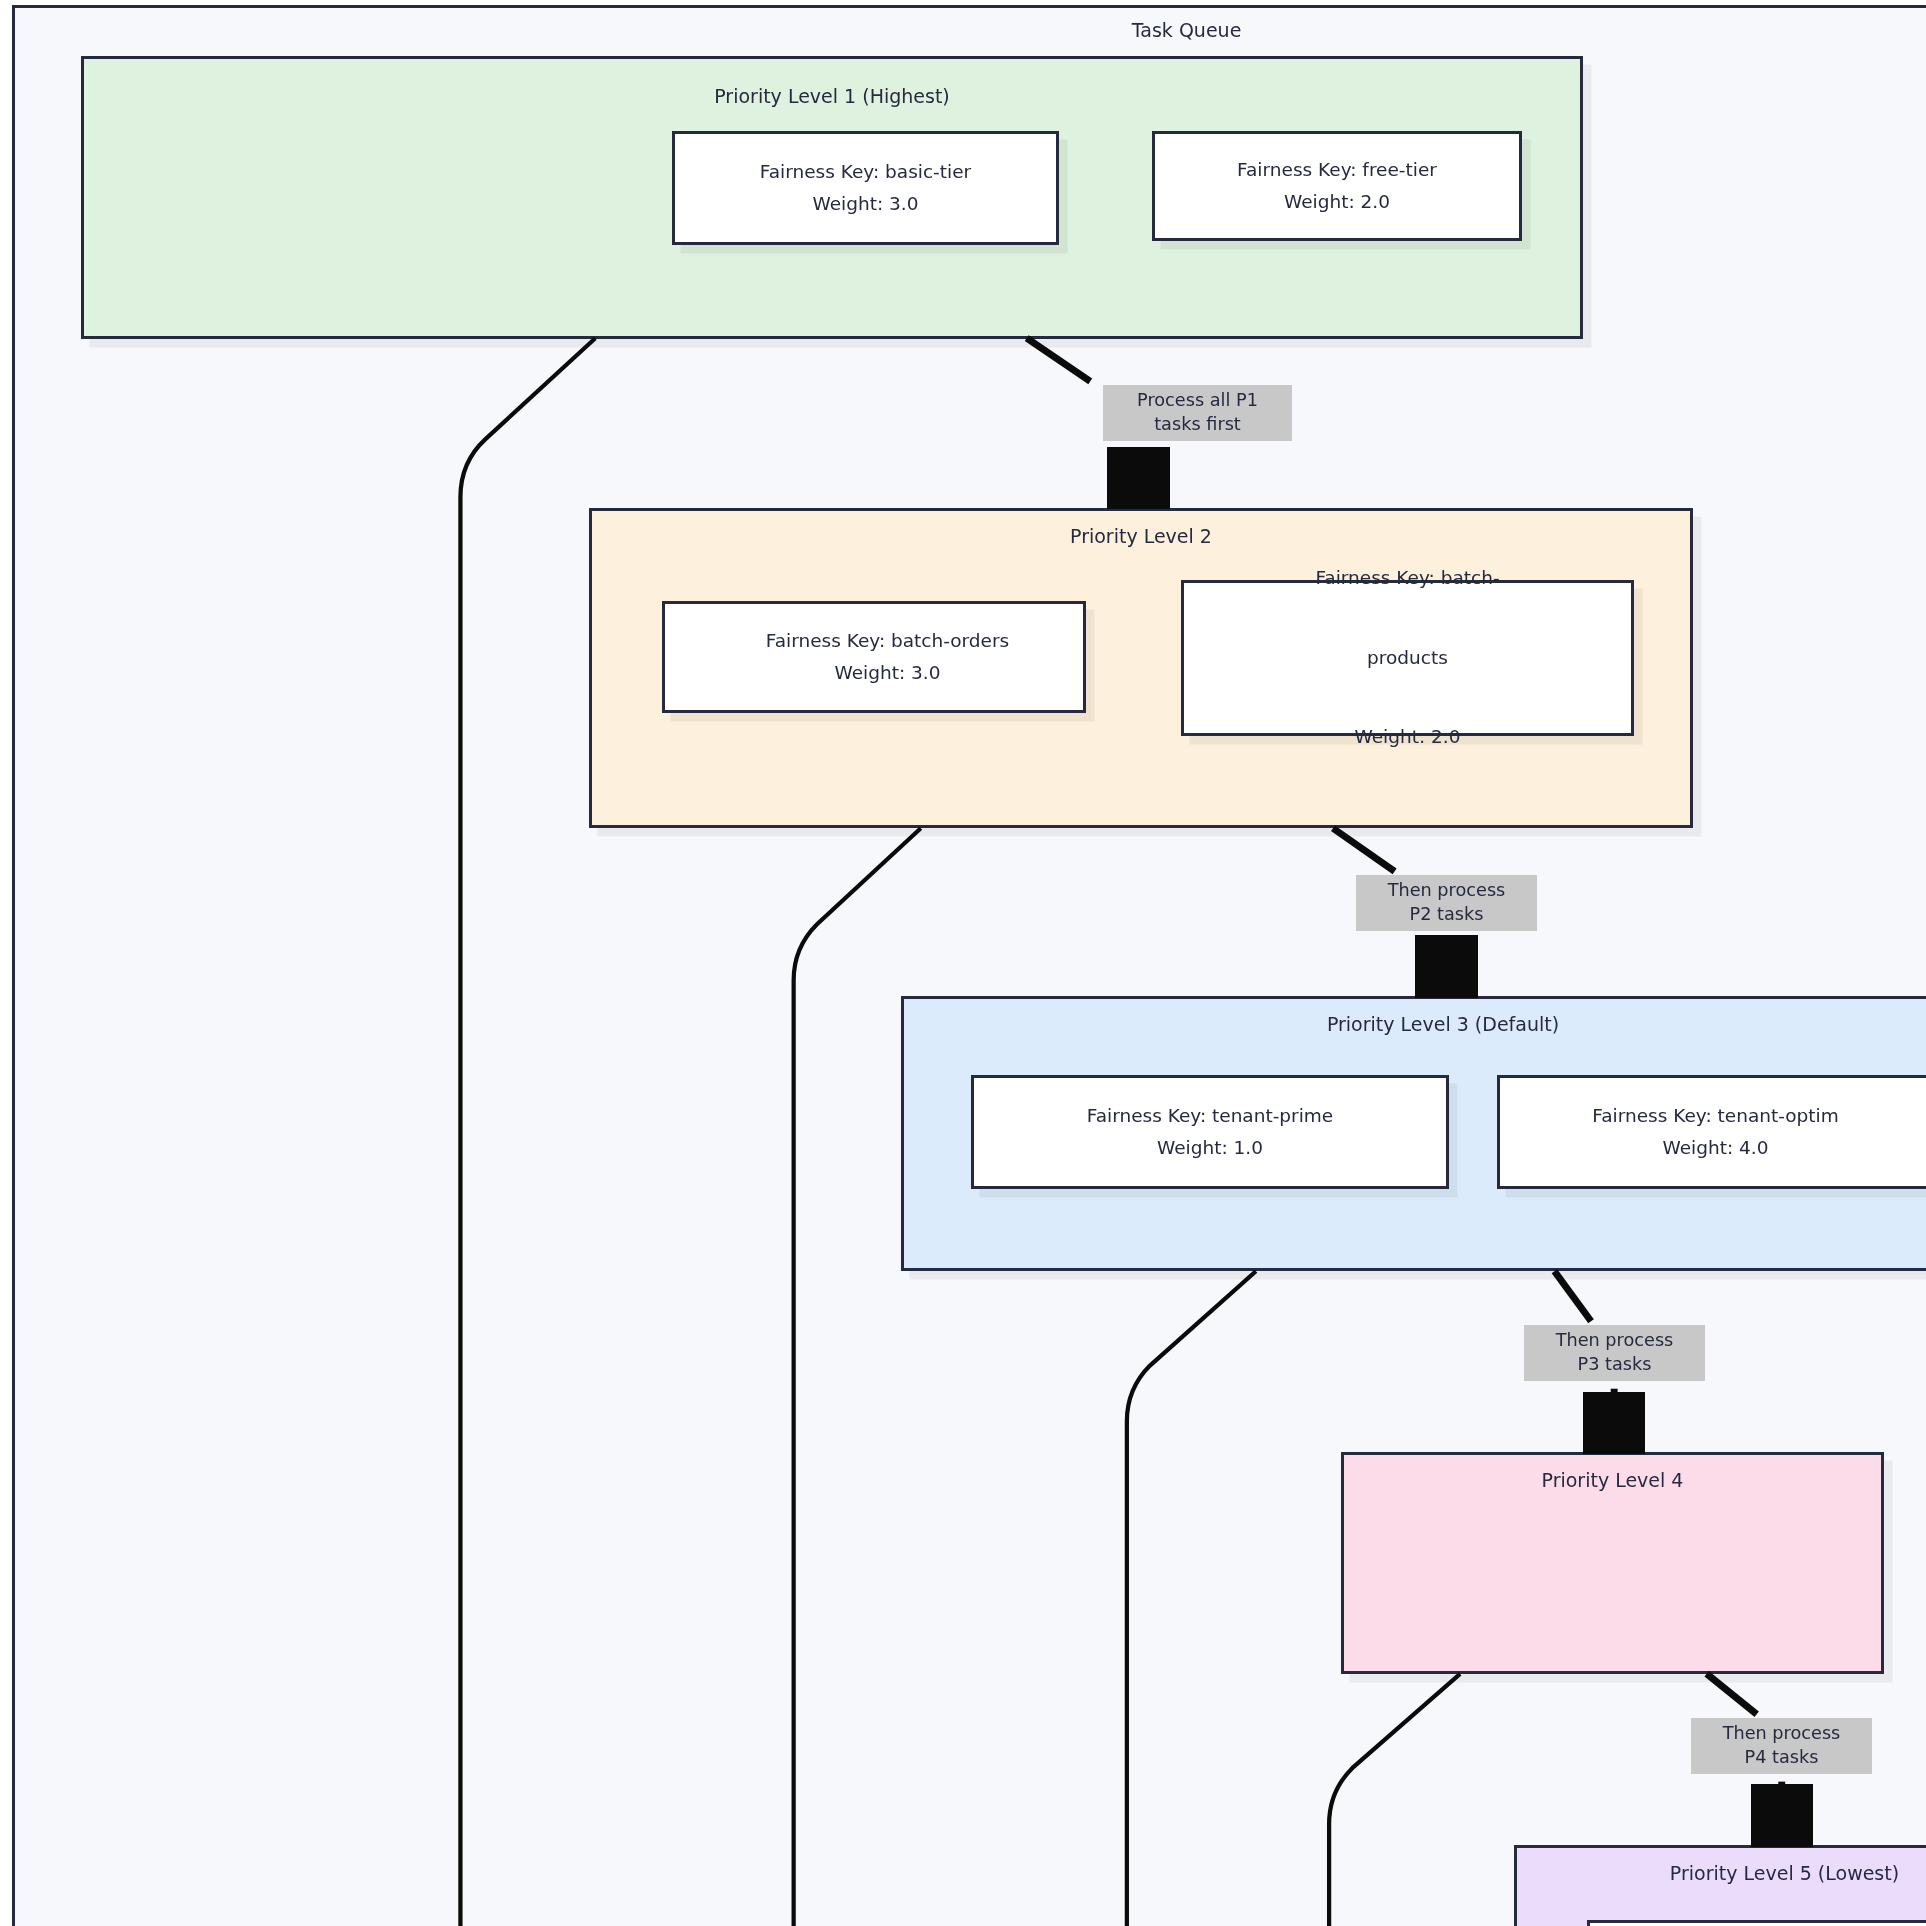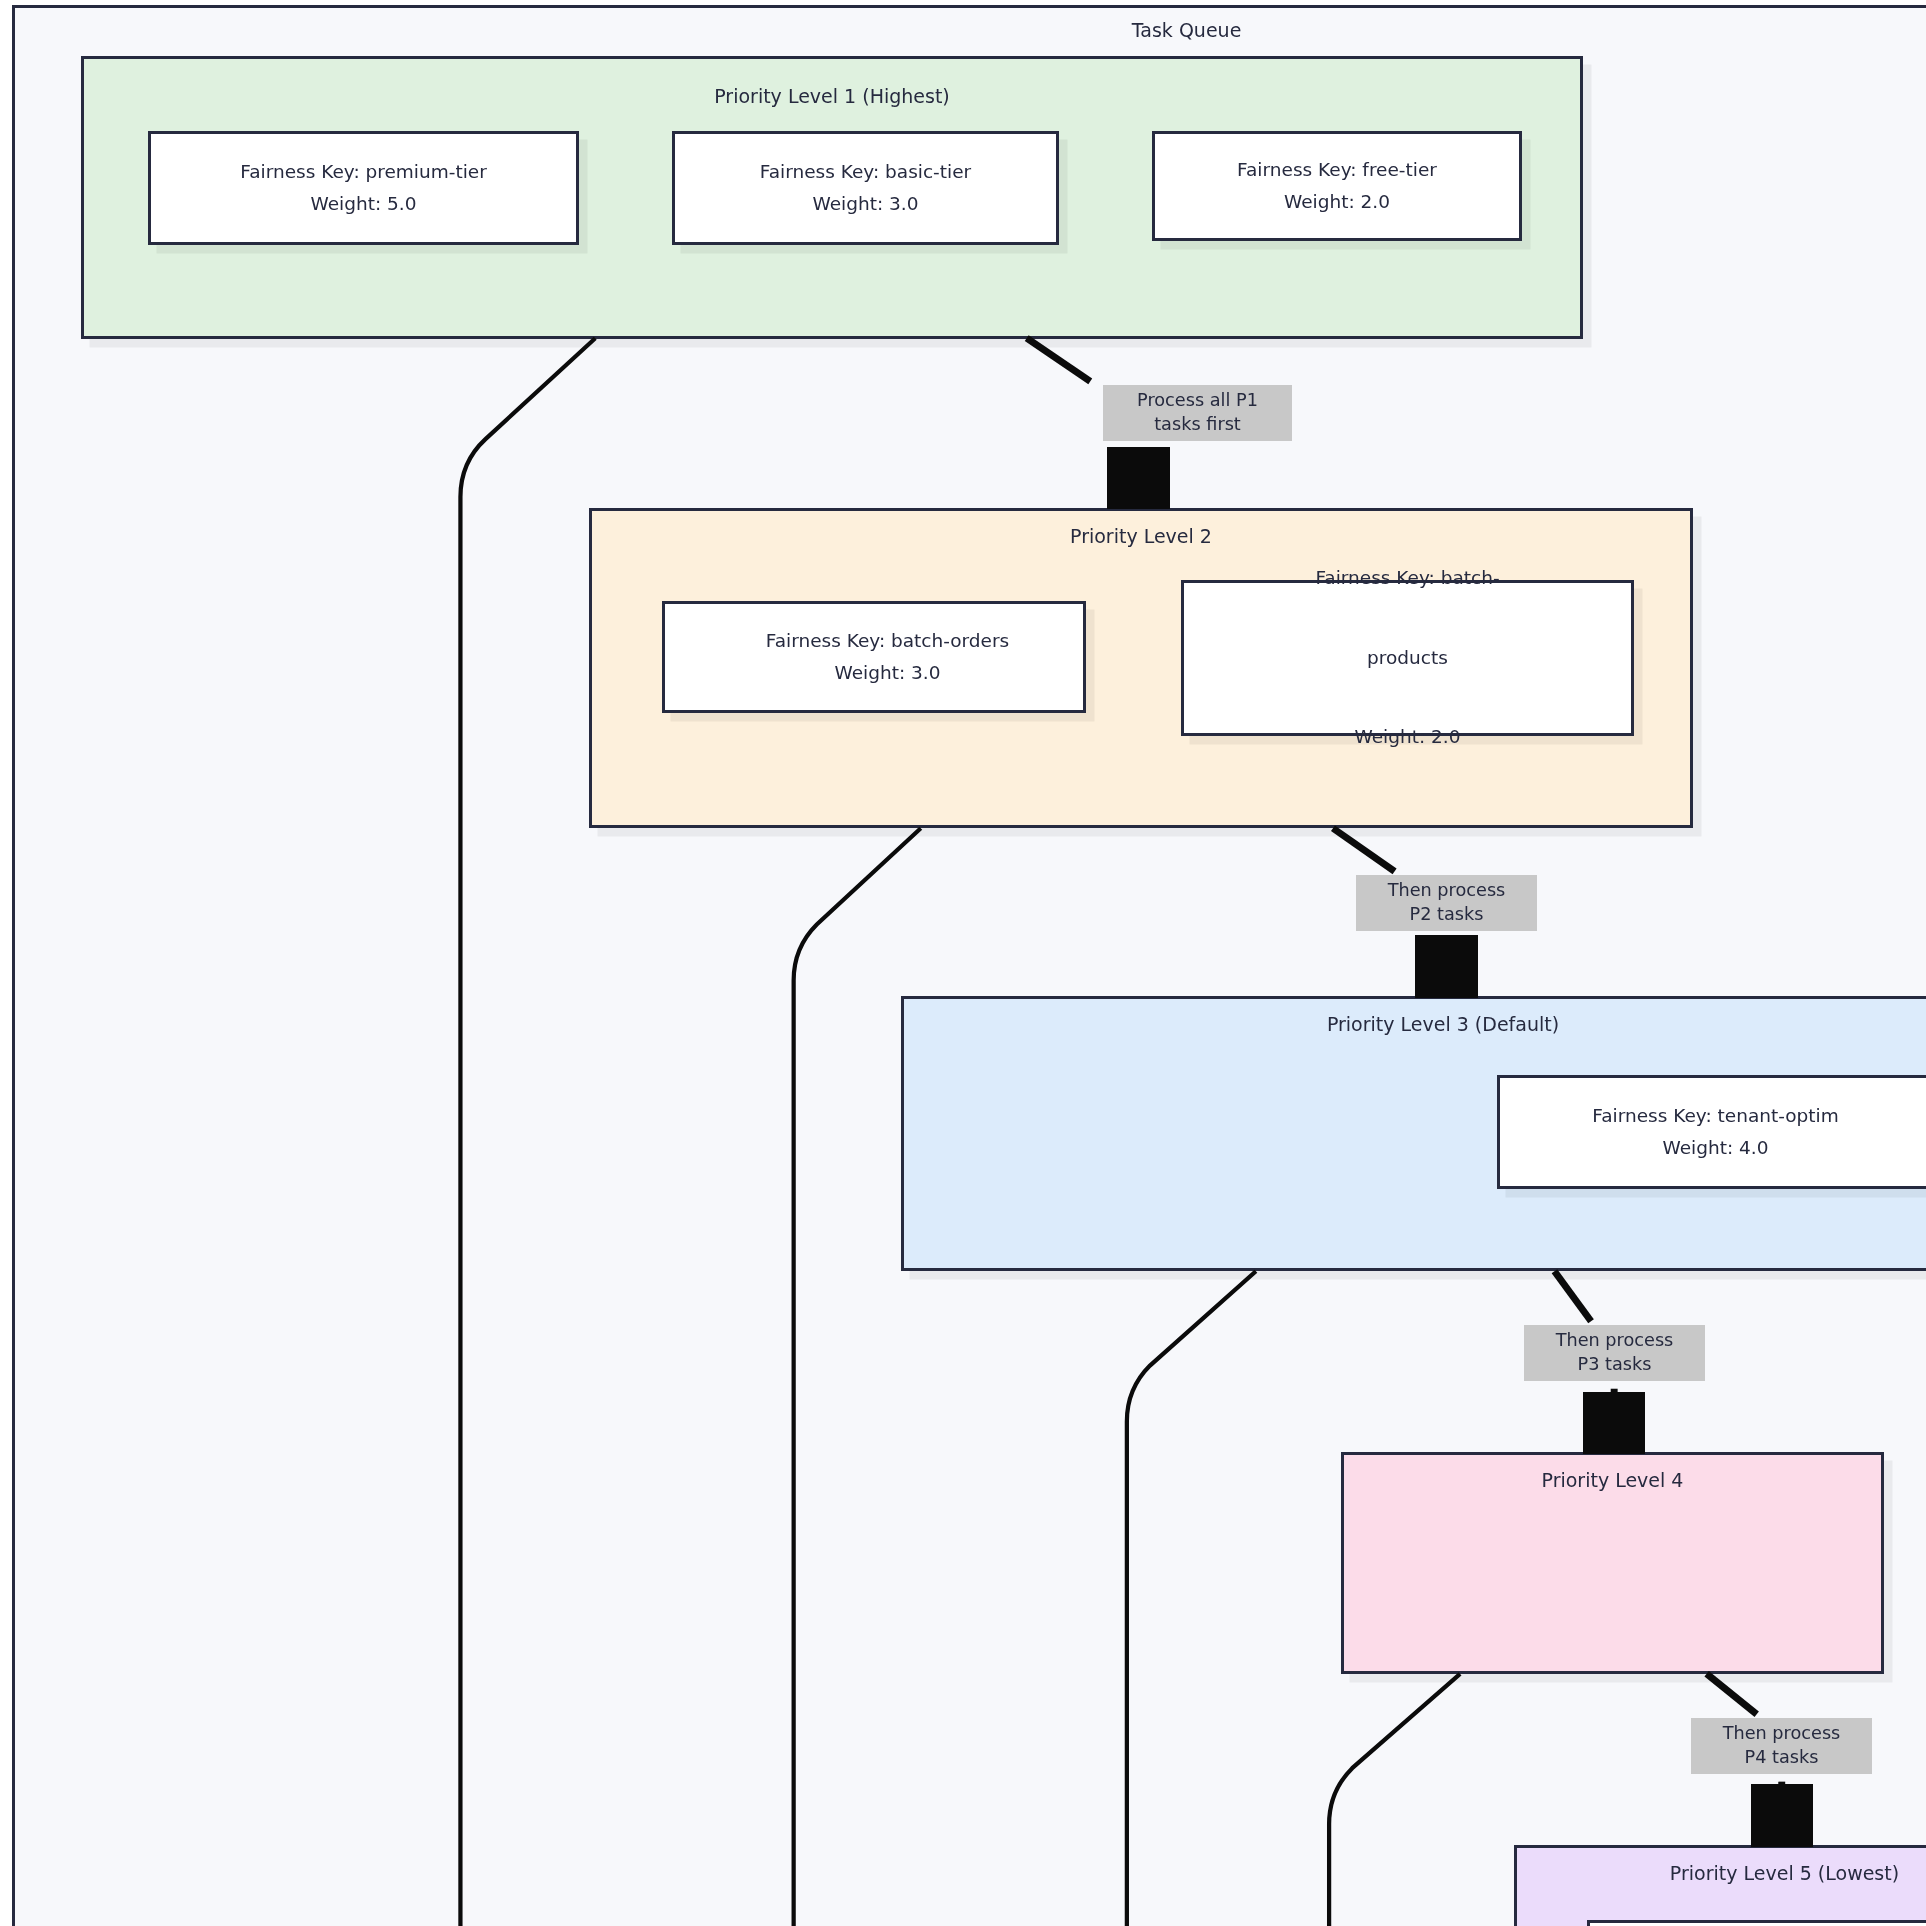--- a/index.html
+++ b/index.html
@@ -218,43 +218,43 @@
 
     <path d="M2390,2150 L2120,2400 Q2060,2460 2060,2545 L2060,5700 Q2060,5760 2085,5800" marker-end="url(#arrow)"></path>
 
     <path d="M3260,3300 L2985,3545 Q2925,3605 2925,3690 L2925,5645 Q2925,5730 2830,5800" marker-end="url(#arrow)"></path>
 
     <path d="M3790,4345 L3510,4590 Q3450,4650 3450,4735 L3450,5590 Q3450,5680 3330,5780 L2760,6030" marker-end="url(#arrow)"></path>
 
     <path d="M4640,5365 L4640,5640 Q4640,5700 4555,5745 L2760,6150" marker-end="url(#arrow)"></path>
   </svg>
 
-  <div class="box leaf" id="fk-premium">
-    <span>Fairness Key: premium-tier</span>
-    <span class="l2">Weight: 5.0</span>
-  </div>
   <div class="box leaf" id="fk-basic">
     <span>Fairness Key: basic-tier</span>
     <span class="l2">Weight: 3.0</span>
   </div>
   <div class="box leaf" id="fk-free">
     <span>Fairness Key: free-tier</span>
     <span class="l2">Weight: 2.0</span>
   </div>
 
   <div class="box leaf" id="fk-batch-orders">
     <span>Fairness Key: batch-orders</span>
     <span class="l2">Weight: 3.0</span>
   </div>
   <div class="box leaf" id="fk-batch-products">
     <span>Fairness Key: batch-</span>
     <span class="l2">products</span>
     <span class="l2">Weight: 2.0</span>
   </div>
 
+  <div class="box leaf" id="fk-tenant-prime">
+    <span>Fairness Key: tenant-prime</span>
+    <span class="l2">Weight: 1.0</span>
+  </div>
   <div class="box leaf" id="fk-tenant-optim">
     <span>Fairness Key: tenant-optim</span>
     <span class="l2">Weight: 4.0</span>
   </div>
 
   <div class="box leaf" id="fifo-p5">
     
   </div>
 
   <div class="edge-label" id="lbl-p1p2">Process all P1

